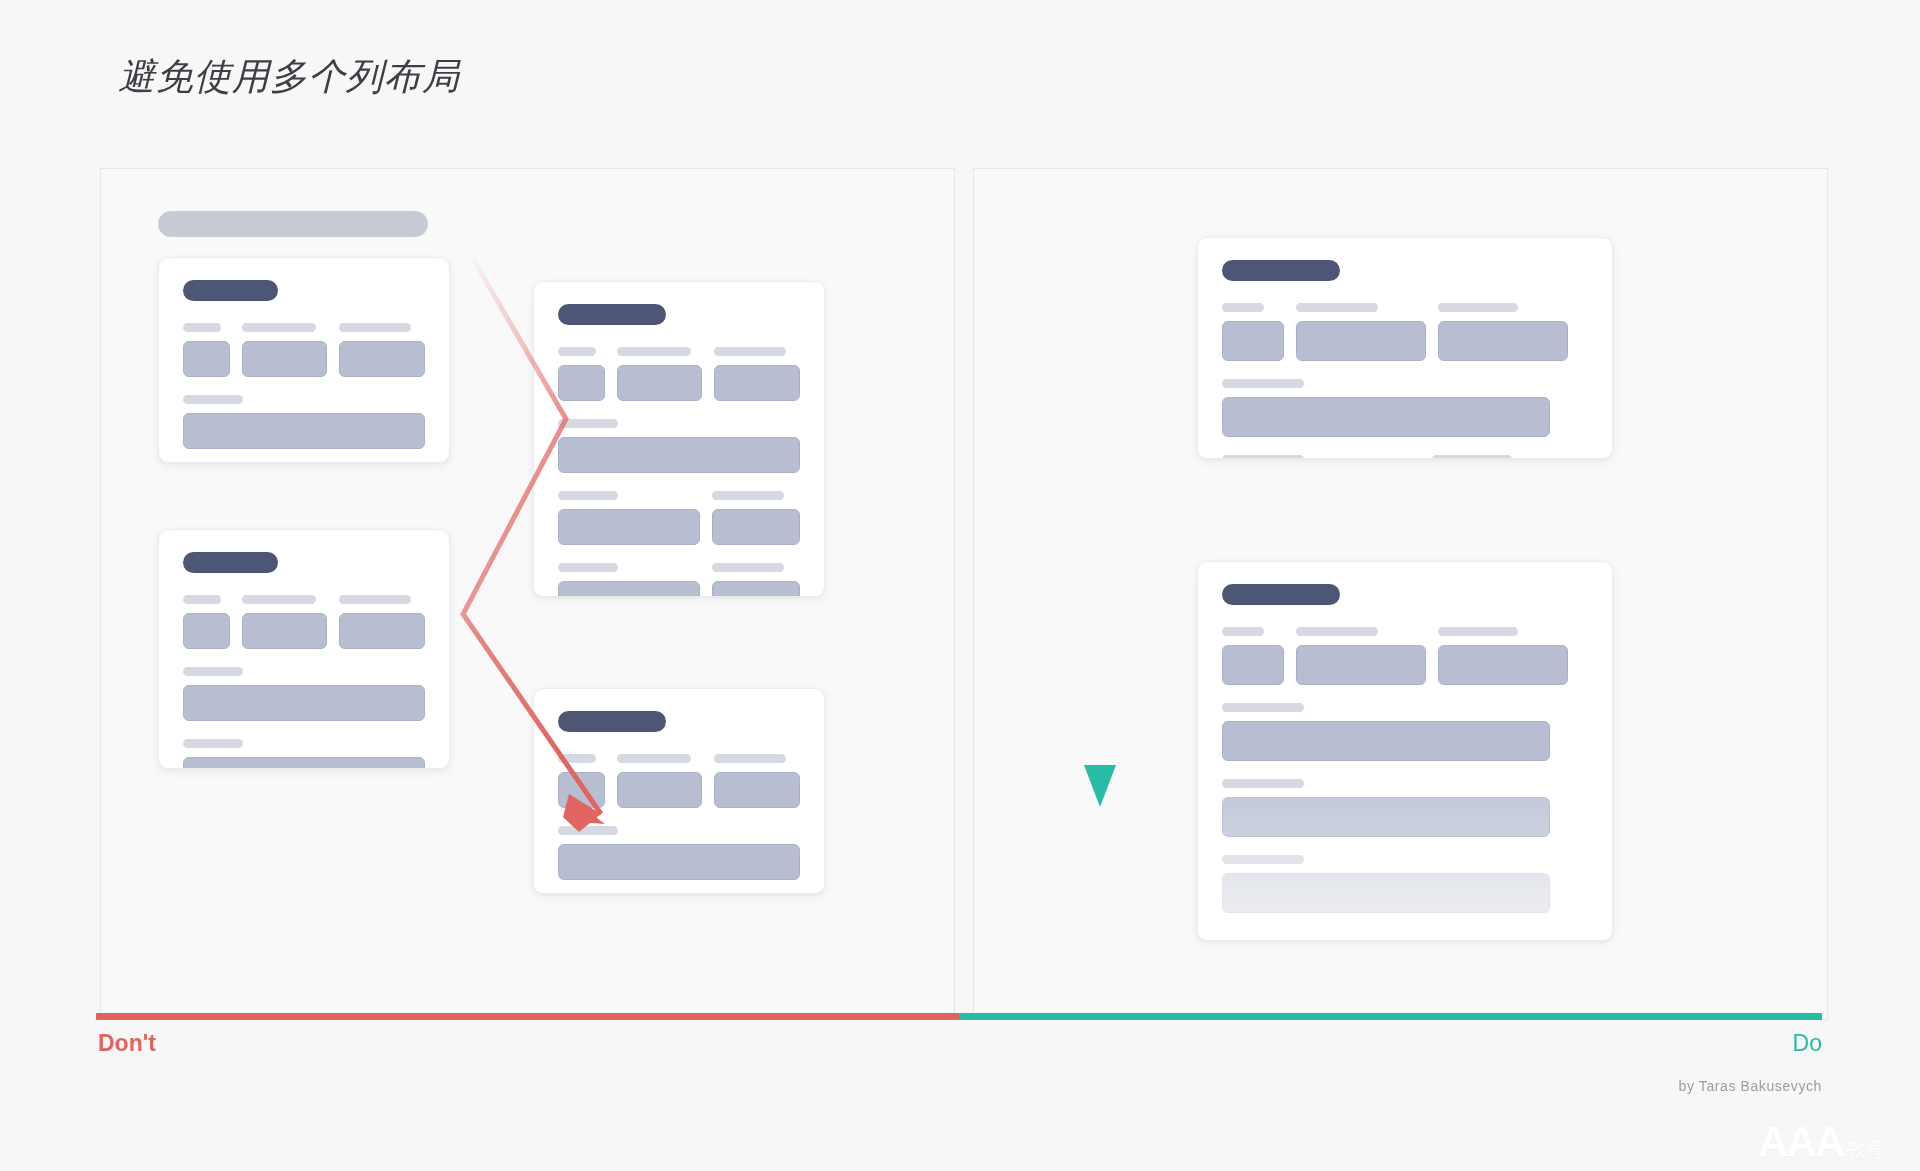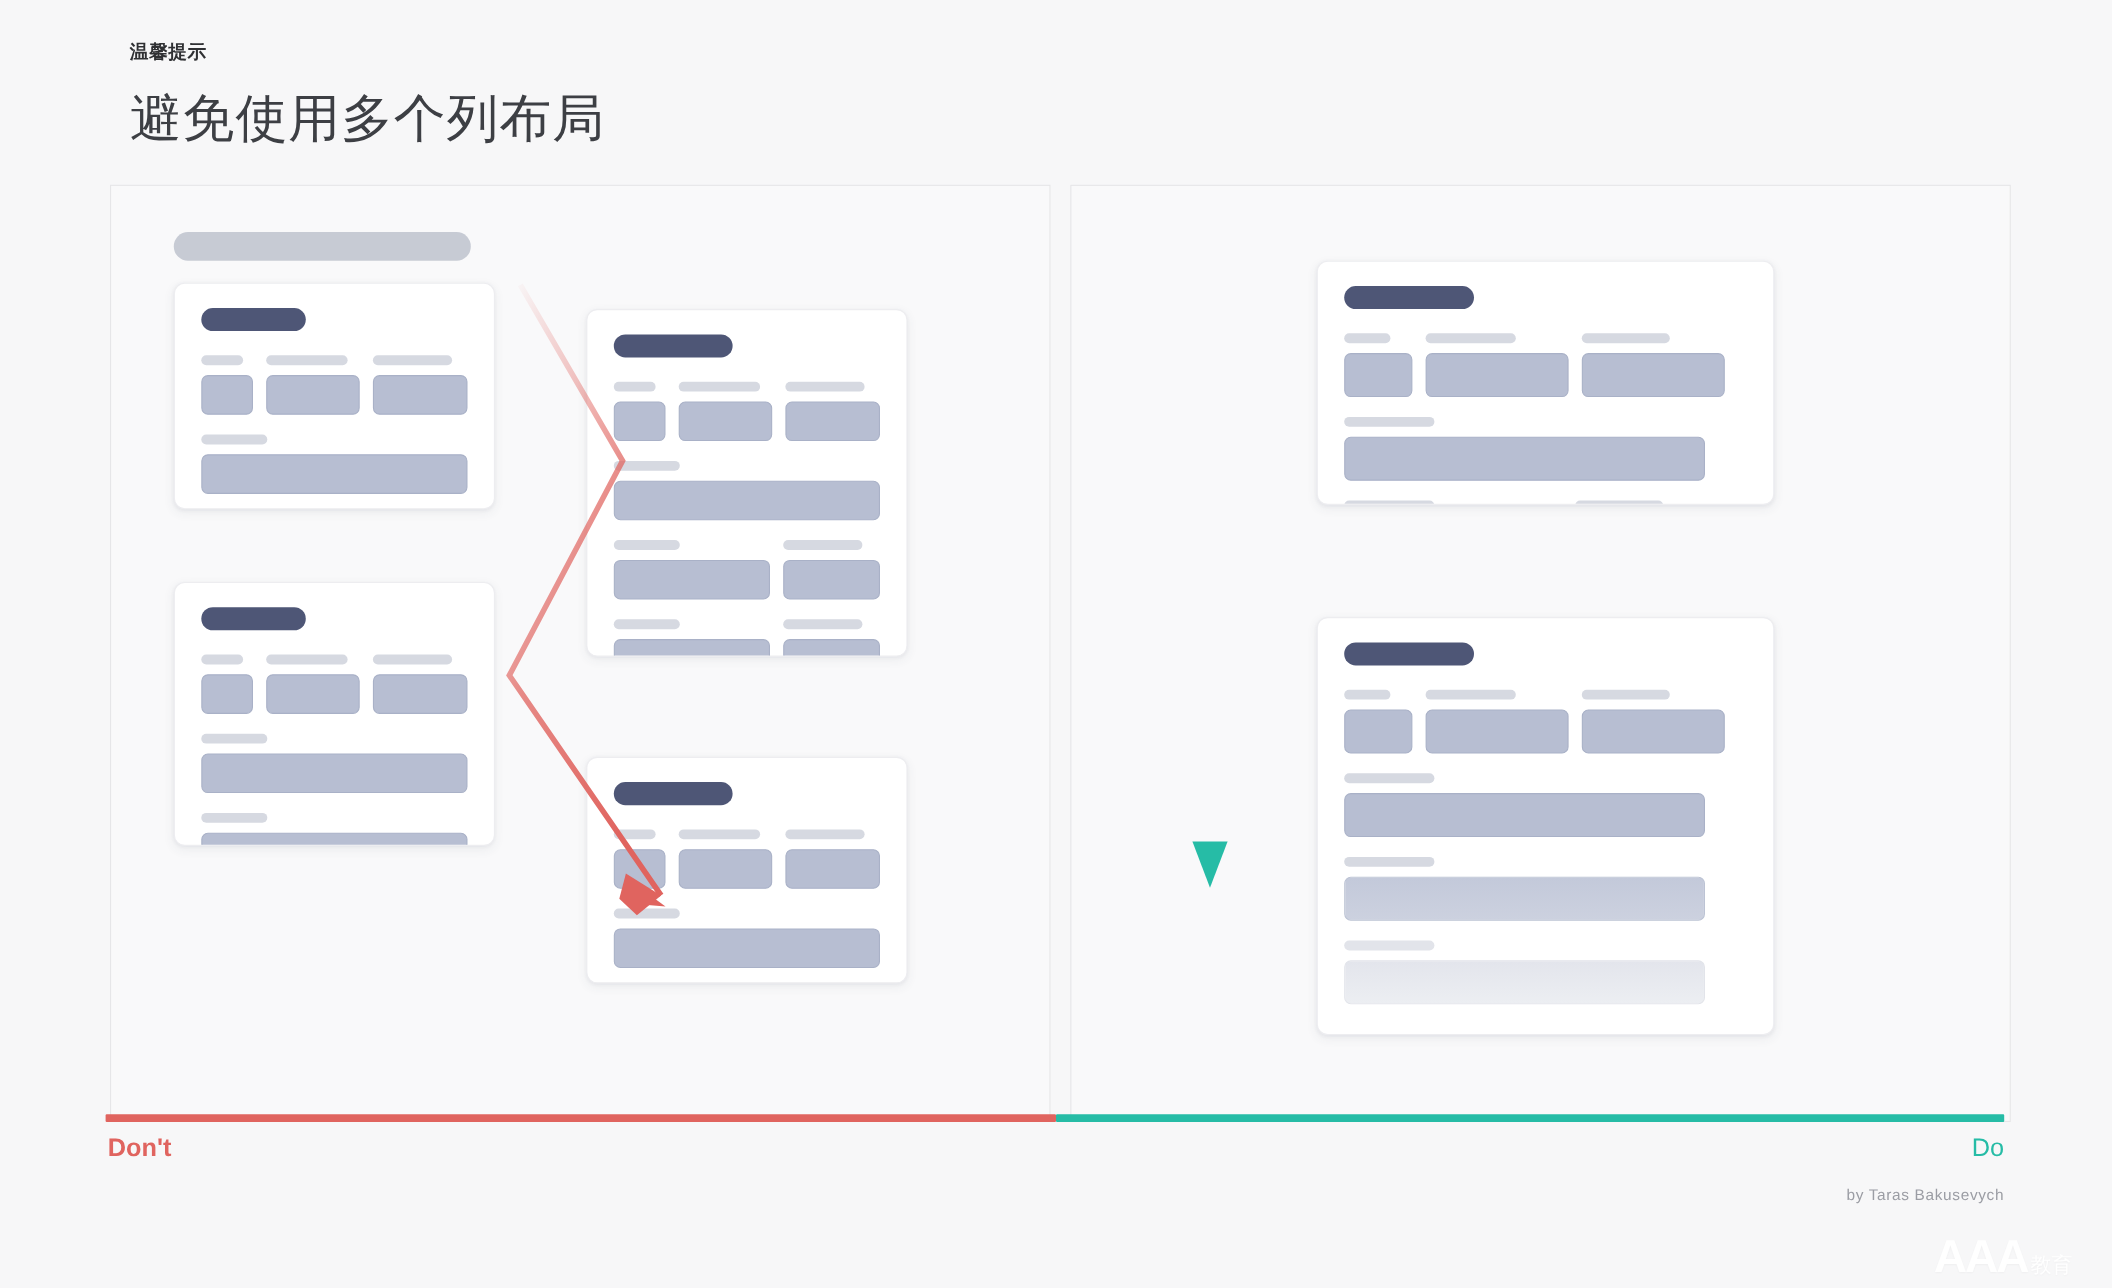--- a/index.html
+++ b/index.html
@@ -4,21 +4,21 @@
 <style>
   html,body{margin:0;padding:0;}
   body{
     width:1920px;height:1171px;
     background:#f7f7f8;
     font-family:"Liberation Sans","DejaVu Sans",sans-serif;
     overflow:hidden;position:relative;
   }
   .header{position:absolute;left:118px;top:36px;}
   .kicker{font-size:17px;font-weight:bold;color:#2f3033;letter-spacing:.5px;line-height:1.4;}
-  .title{font-size:47px;font-weight:400;color:#3d3f44;line-height:1.35;margin-top:16px;letter-spacing:1px;}
+  .title{font-size:37px;font-weight:400;color:#3d3f44;line-height:1.35;margin-top:16px;letter-spacing:1px;font-style:italic;}
 
   .panels{position:absolute;left:100px;top:168px;width:1728px;height:852px;display:flex;}
   .panel{background:#f9f9fa;border:1px solid #e6e6e8;box-sizing:border-box;position:relative;overflow:hidden;}
   .panel-dont{width:855px;height:852px;}
   .panel-spacer{width:18px;}
   .panel-do{width:855px;height:852px;}
 
   
   .toppill{position:absolute;left:57px;top:42px;width:270px;height:26px;border-radius:13px;background:#c7cbd4;}
 
@@ -50,21 +50,20 @@
 
   .watermark{position:absolute;right:36px;bottom:8px;color:rgba(255,255,255,.95);
              font-size:42px;font-weight:bold;letter-spacing:-2px;line-height:1;
              text-shadow:0 1px 2px rgba(0,0,0,.035);}
   .watermark .wm-cn{font-size:19px;letter-spacing:0;font-weight:normal;margin-left:3px;}
 </style>
 </head>
 <body>
 
 <div class="header">
-  <div class="kicker">温馨提示</div>
   <div class="title">避免使用多个列布局</div>
 </div>
 
 <div class="panels">
 
   <div class="panel panel-dont">
 
     <div class="toppill"></div>
 
     <div class="card" style="left:57px;top:88px;width:292px;height:206px;">

